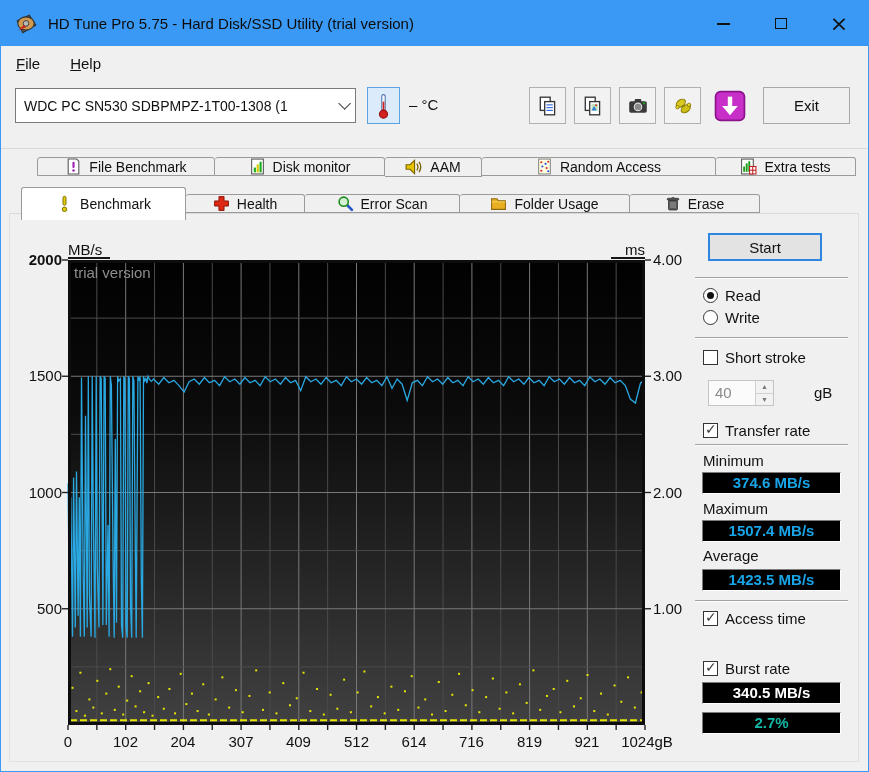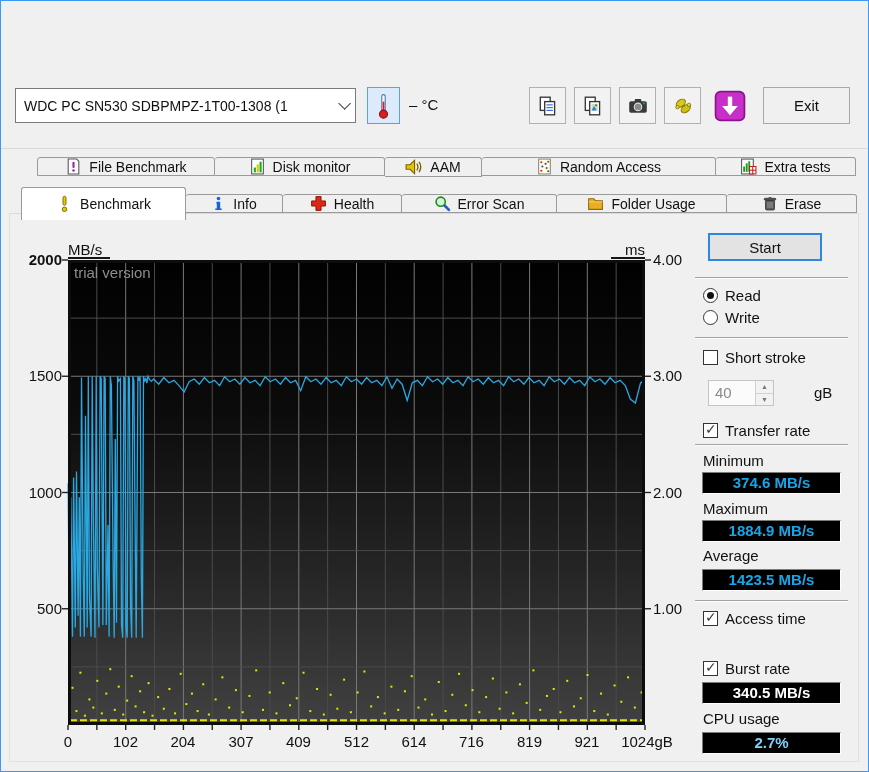--- a/index.html
+++ b/index.html
@@ -84,21 +84,45 @@
   .spin-arrows div:first-child { border-bottom:1px solid #d0d0d0; }
   .vbox { position:absolute; left:7px; width:139px; height:22px; background:#000; text-align:center;
           font-weight:bold; font-size:15px; line-height:20px;
           border:1px solid; border-color:#7b7b7b #ffffff #ffffff #7b7b7b; }
 </style>
 </head>
 <body>
 
 <div class="window">
 
-
+  <div class="titlebar">
+    <svg class="logo" viewBox="0 0 22 22">
+      <path d="M3 8 L14 3 L20 12 L8 19 Z" fill="#5a5a5a" stroke="#2e2e2e" stroke-width="1"></path>
+      <ellipse cx="11" cy="10.5" rx="7.5" ry="6" fill="#d09a50" stroke="#333" stroke-width="1"></ellipse>
+      <circle cx="11" cy="10.5" r="2.6" fill="#b9b9b9" stroke="#333" stroke-width="0.8"></circle>
+      <path d="M4 17 L9 12 L11 14 Z" fill="#cf2512"></path>
+    </svg>
+    <span class="title">HD Tune Pro 5.75 - Hard Disk/SSD Utility (trial version)</span>
+    <div class="win-controls">
+      <div class="win-btn">
+          <div class="glyph-min"></div>
+        </div>
+      <div class="win-btn">
+          <div class="glyph-max"></div>
+        </div>
+      <div class="win-btn">
+          <span class="glyph-close">×</span>
+        </div>
+    </div>
+  </div>
+
+  <div class="menubar">
+    <span class="menu-item"><u>F</u><span>ile</span></span>
+    <span class="menu-item"><u>H</u><span>elp</span></span>
+  </div>
 
   <div class="toolbar">
     <div class="drive-select">
       <span>WDC PC SN530 SDBPMPZ-1T00-1308 (1</span>
       <span class="chev"></span>
     </div>
     <div class="temp-btn">
       <svg width="13" height="26" viewBox="0 0 12 24">
         <rect x="4.4" y="1.5" width="3.2" height="15" rx="1.6" fill="#f4f8ff" stroke="#5577aa" stroke-width="1"></rect>
         <rect x="5.2" y="8" width="1.6" height="9" fill="#d42222"></rect>
@@ -205,27 +229,20 @@
     </div>
   </div>
 
   <div class="tabrow tabrow2">
     <div class="tab active" style="width:165px">
       <svg width="17" height="18" viewBox="0 0 16 16">
         <rect x="6.6" y="0.8" width="2.8" height="8.4" rx="1.4" fill="#e0ce00" stroke="#7a6a00" stroke-width="0.9"></rect>
         <circle cx="8" cy="13" r="2.1" fill="#e0ce00" stroke="#7a6a00" stroke-width="0.9"></circle>
       </svg>
       <span>Benchmark</span>
-    </div>
-    <div class="tab" style="width:97px">
-      <svg width="15" height="17" viewBox="0 0 16 16">
-        <circle cx="8" cy="2.6" r="1.9" fill="#1560e0"></circle>
-        <path d="M5.8 6.2 h4 v7 h1.6 v1.6 H4.6 v-1.6 h1.6 v-5 H5.8 Z" fill="#1560e0"></path>
-      </svg>
-      <span>Info</span>
     </div>
     <div class="tab" style="width:119px">
       <svg width="17" height="17" viewBox="0 0 16 16">
         <path d="M5.6 1.5 h4.8 v4.1 h4.1 v4.8 h-4.1 v4.1 H5.6 v-4.1 H1.5 V5.6 h4.1 Z" fill="#dc2814" stroke="#8a1408" stroke-width="0.9"></path>
       </svg>
       <span>Health</span>
     </div>
     <div class="tab" style="width:155px">
       <svg width="17" height="17" viewBox="0 0 16 16">
         <line x1="9.5" y1="9.5" x2="14" y2="14" stroke="#2858c8" stroke-width="2.6" stroke-linecap="round"></line>
@@ -467,33 +484,33 @@
 
       <div class="p-abs choice" style="left:8px; top:190px">
         <span class="checkbox on"></span>
         <span>Transfer rate</span>
       </div>
       <div class="sep" style="top:212px"></div>
 
       <div class="p-abs" style="left:8px; top:220px">Minimum</div>
       <div class="vbox" style="top:240px; color:#18a5e8">374.6 MB/s</div>
       <div class="p-abs" style="left:8px; top:268px">Maximum</div>
-      <div class="vbox" style="top:288px; color:#18a5e8">1884.9 MB/s</div>
+      <div class="vbox" style="top:288px; color:#18a5e8">1507.4 MB/s</div>
       <div class="p-abs" style="left:8px; top:315px">Average</div>
       <div class="vbox" style="top:337px; color:#18a5e8">1423.5 MB/s</div>
       <div class="sep" style="top:368px"></div>
 
       <div class="p-abs choice" style="left:8px; top:378px">
         <span class="checkbox on"></span>
         <span>Access time</span>
       </div>
 
       <div class="p-abs choice" style="left:8px; top:428px">
         <span class="checkbox on"></span>
         <span>Burst rate</span>
       </div>
       <div class="vbox" style="top:450px; color:#ffffff">340.5 MB/s</div>
 
       <div class="p-abs" style="left:8px; top:478px">CPU usage</div>
-      <div class="vbox" style="top:500px; color:#7dd3fc">2.7%</div>
+      <div class="vbox" style="top:480px; color:#14b8a6">2.7%</div>
     </div>
   </div>
 </div>
 
 </body></html>

